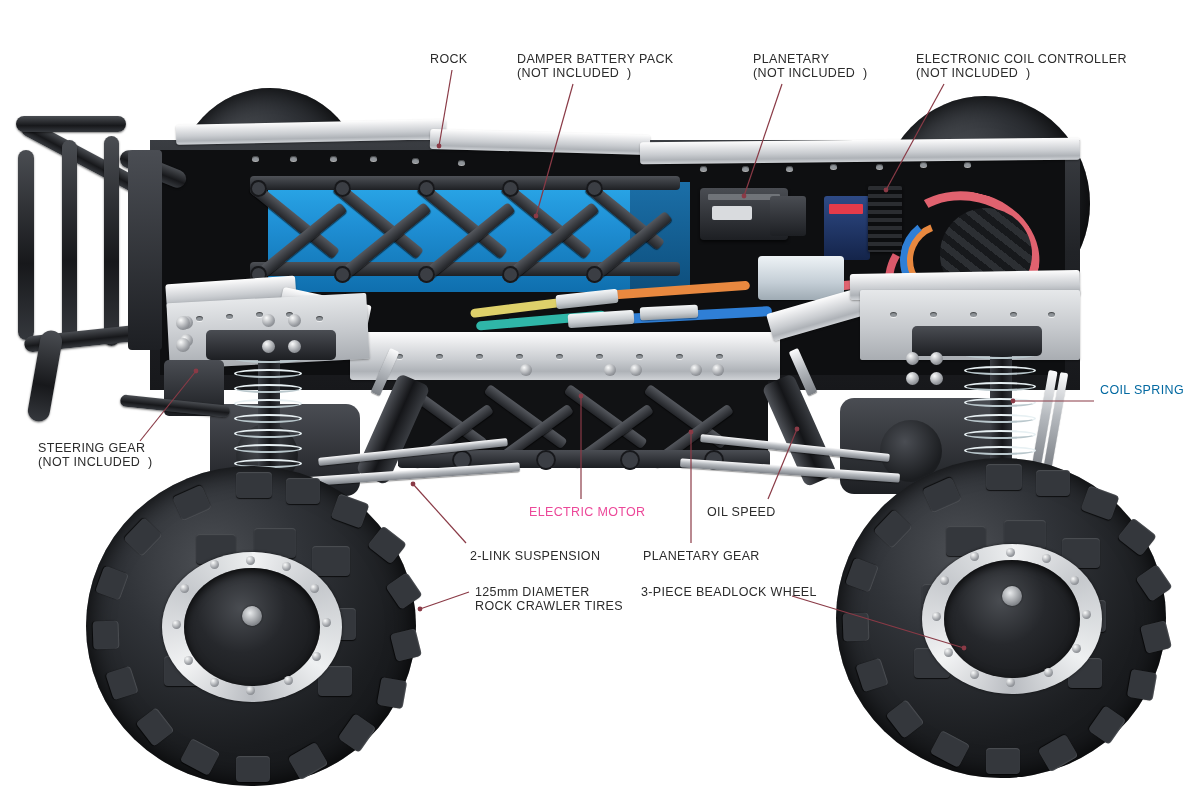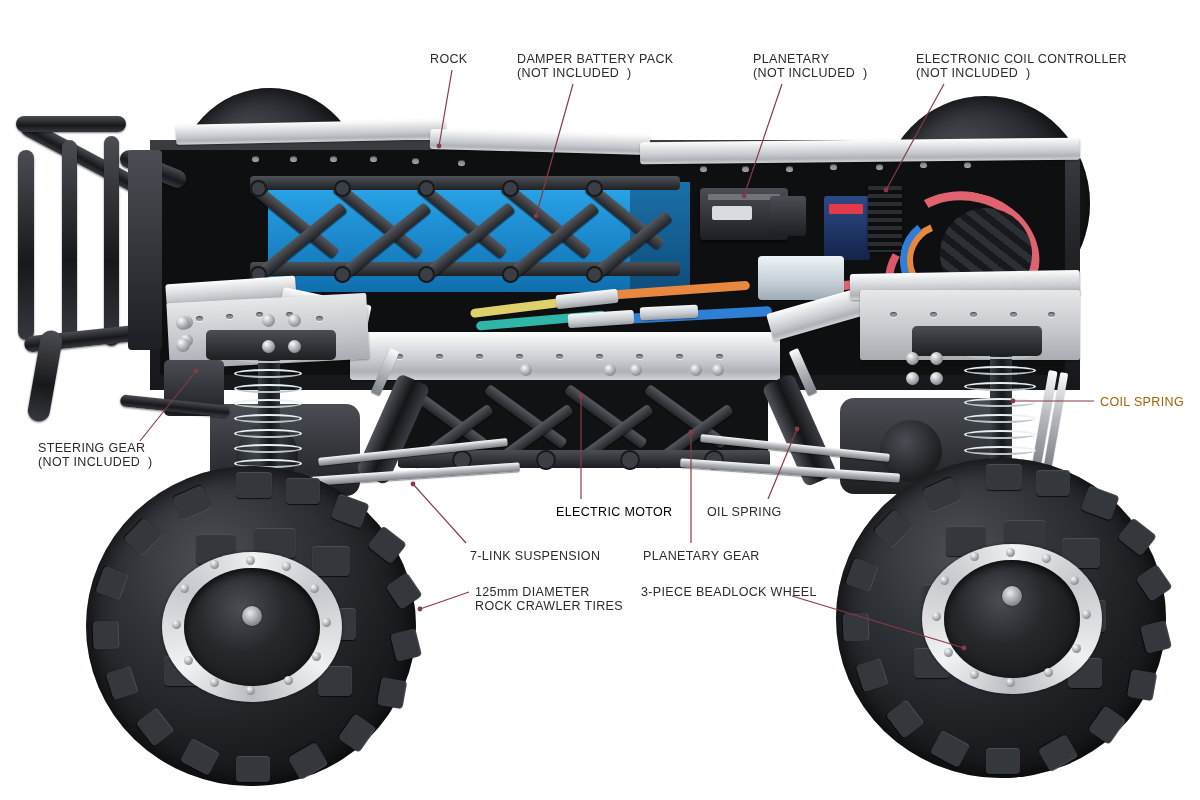--- a/index.html
+++ b/index.html
@@ -389,23 +389,23 @@
       <circle cx="420" cy="609" r="2.4" fill="#8a3a46"></circle>
       <line x1="792" y1="596" x2="964" y2="648" stroke="#8a3a46" stroke-width="1.2"></line>
       <circle cx="964" cy="648" r="2.4" fill="#8a3a46"></circle>
     </svg>
 
   <div id="labels">
       <div class="label" style="left: 430px; top: 52px; color: rgb(43, 43, 43);"><span>ROCK</span></div>
       <div class="label" style="left: 517px; top: 52px; color: rgb(43, 43, 43);"><span>DAMPER BATTERY PACK</span><span class="sub">(NOT INCLUDED  )</span></div>
       <div class="label" style="left: 753px; top: 52px; color: rgb(43, 43, 43);"><span>PLANETARY</span><span class="sub">(NOT INCLUDED  )</span></div>
       <div class="label" style="left: 916px; top: 52px; color: rgb(43, 43, 43);"><span>ELECTRONIC COIL CONTROLLER</span><span class="sub">(NOT INCLUDED  )</span></div>
-      <div class="label" style="left: 1100px; top: 395px; color: #a16207;"><span>COIL SPRING</span></div>
+      <div class="label" style="left: 1100px; top: 383px; color: #0369a1;"><span>COIL SPRING</span></div>
       <div class="label" style="left: 38px; top: 441px; color: rgb(43, 43, 43);"><span>STEERING GEAR</span><span class="sub">(NOT INCLUDED  )</span></div>
-      <div class="label" style="left: 556px; top: 505px; color: #000000;"><span>ELECTRIC MOTOR</span></div>
-      <div class="label" style="left: 707px; top: 505px; color: rgb(43, 43, 43);"><span>OIL SPRING</span></div>
-      <div class="label" style="left: 470px; top: 549px; color: rgb(43, 43, 43);"><span>7-LINK SUSPENSION</span></div>
+      <div class="label" style="left: 529px; top: 505px; color: #ec4899;"><span>ELECTRIC MOTOR</span></div>
+      <div class="label" style="left: 707px; top: 505px; color: rgb(43, 43, 43);"><span>OIL SPEED</span></div>
+      <div class="label" style="left: 470px; top: 549px; color: rgb(43, 43, 43);"><span>2-LINK SUSPENSION</span></div>
       <div class="label" style="left: 643px; top: 549px; color: rgb(43, 43, 43);"><span>PLANETARY GEAR</span></div>
       <div class="label" style="left: 475px; top: 585px; color: rgb(43, 43, 43);"><span>125mm DIAMETER</span><span class="sub">ROCK CRAWLER TIRES</span></div>
       <div class="label" style="left: 641px; top: 585px; color: rgb(43, 43, 43);"><span>3-PIECE BEADLOCK WHEEL</span></div>
     </div>
 
 </div>
 
 </body></html>

